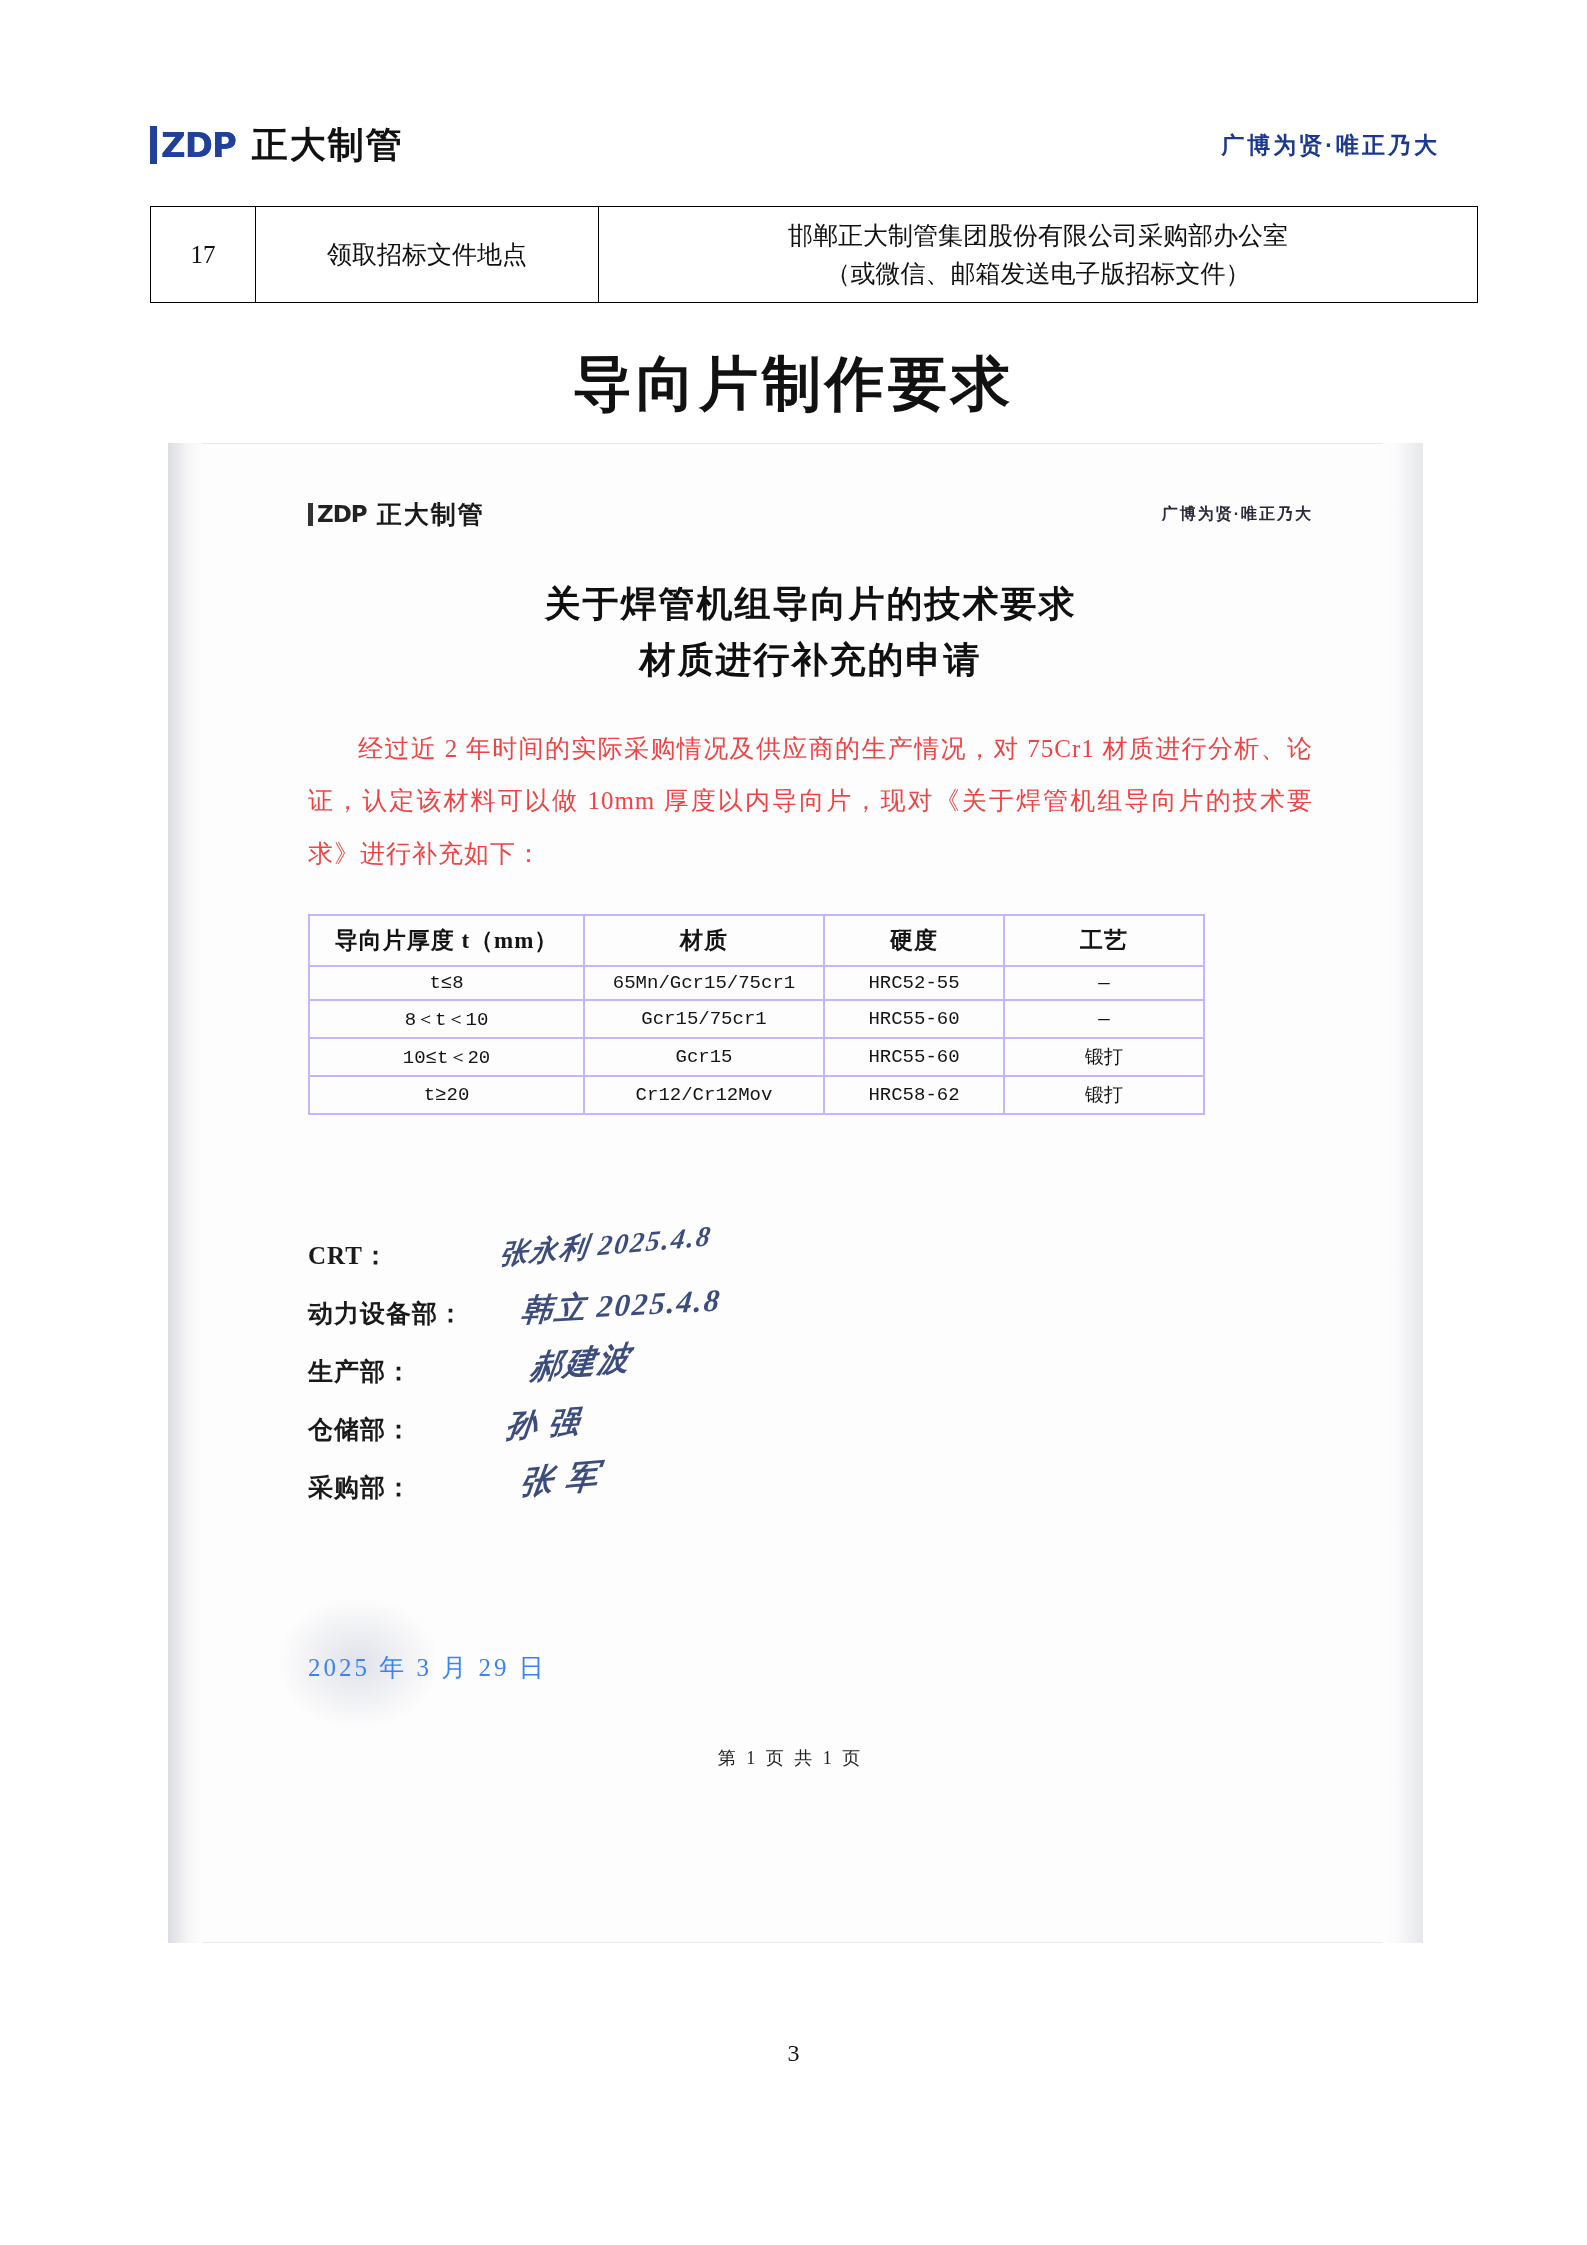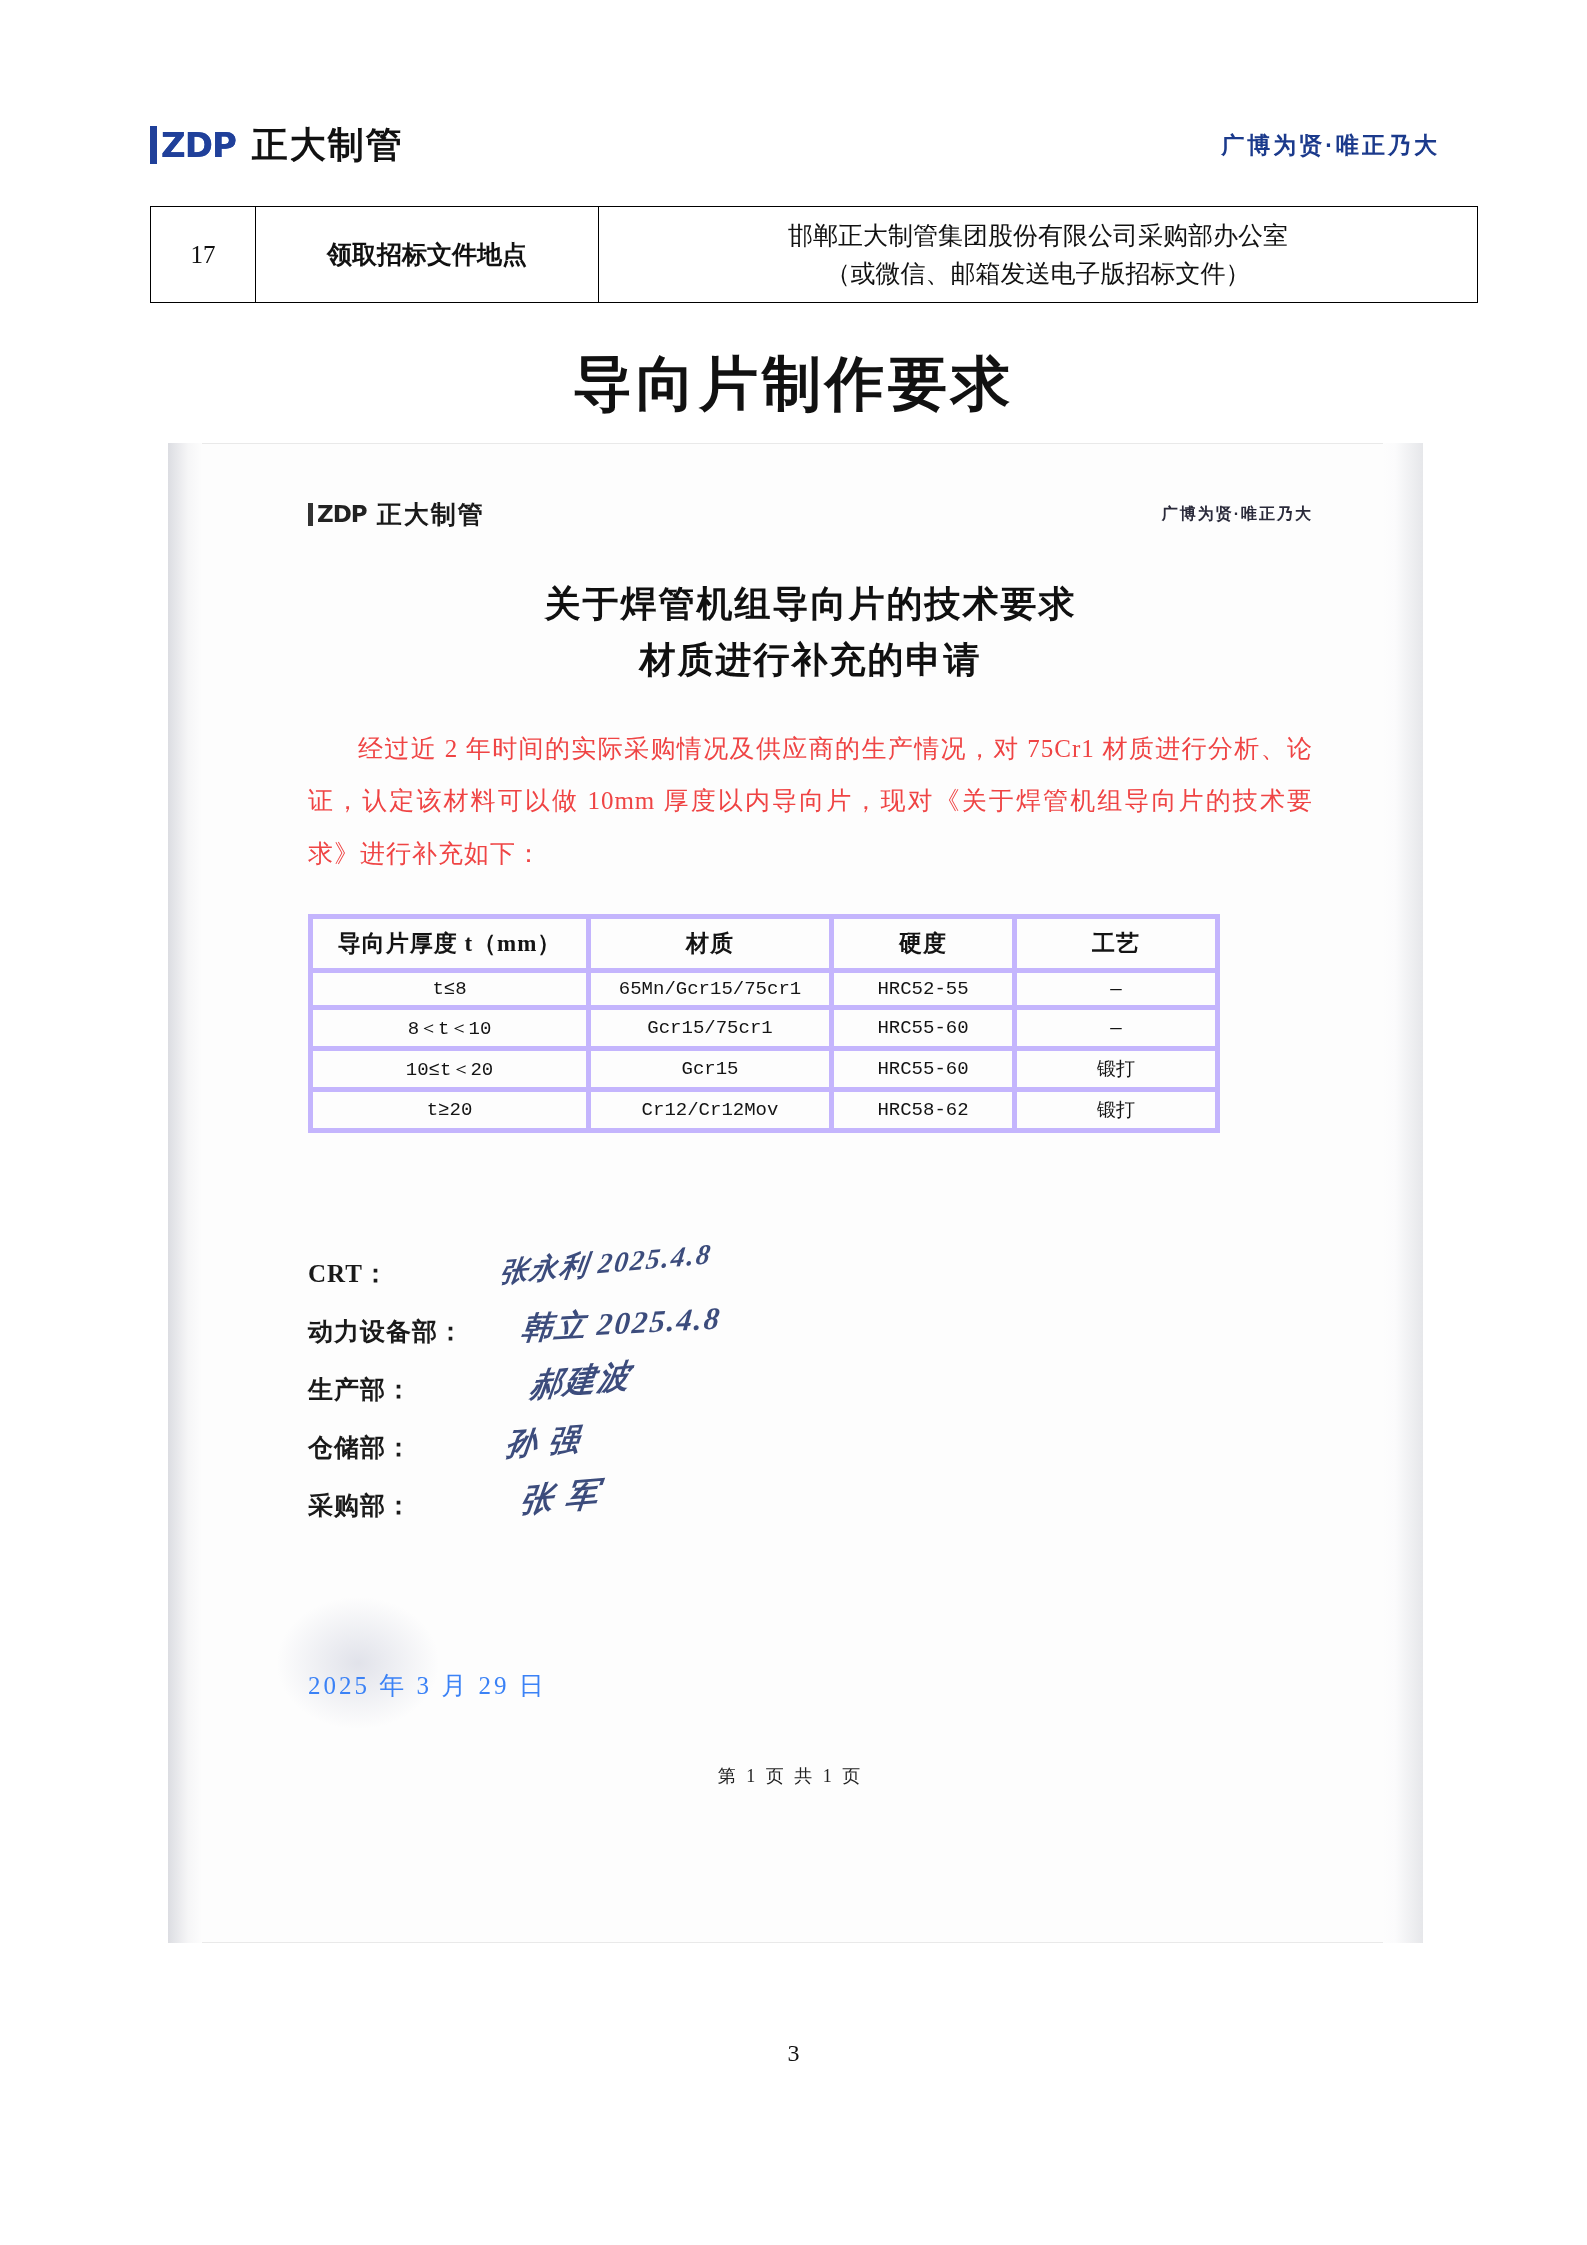--- a/index.html
+++ b/index.html
@@ -73,21 +73,21 @@
   .top-table td {
     border: 1px solid #000;
     text-align: center;
     vertical-align: middle;
     font-size: 25px;
     line-height: 1.5;
     padding: 10px 6px;
     font-family: "Liberation Serif", serif;
   }
   .col-no { width: 92px; }
-  .col-label { width: 330px; font-weight: bold; }
+  .col-label { width: 330px; }
   .col-value { width: 866px; }
   .val-line { display: block; }
 
   
   .section-title {
     position: absolute;
     top: 345px;
     left: 0;
     width: 100%;
     text-align: center;
@@ -192,21 +192,21 @@
 
   
   .spec-table {
     margin-top: 34px;
     width: 855px;
     border-collapse: collapse;
     table-layout: fixed;
     font-family: "Liberation Serif", serif;
   }
   .spec-table th, .spec-table td {
-    border: 5px solid #c4b5fd;
+    border: 2px solid #c4b5fd;
     text-align: center;
     color: #141414;
   }
   .spec-table th {
     font-size: 23px;
     font-weight: bold;
     padding: 9px 4px;
     letter-spacing: 1px;
   }
   .spec-table td {

